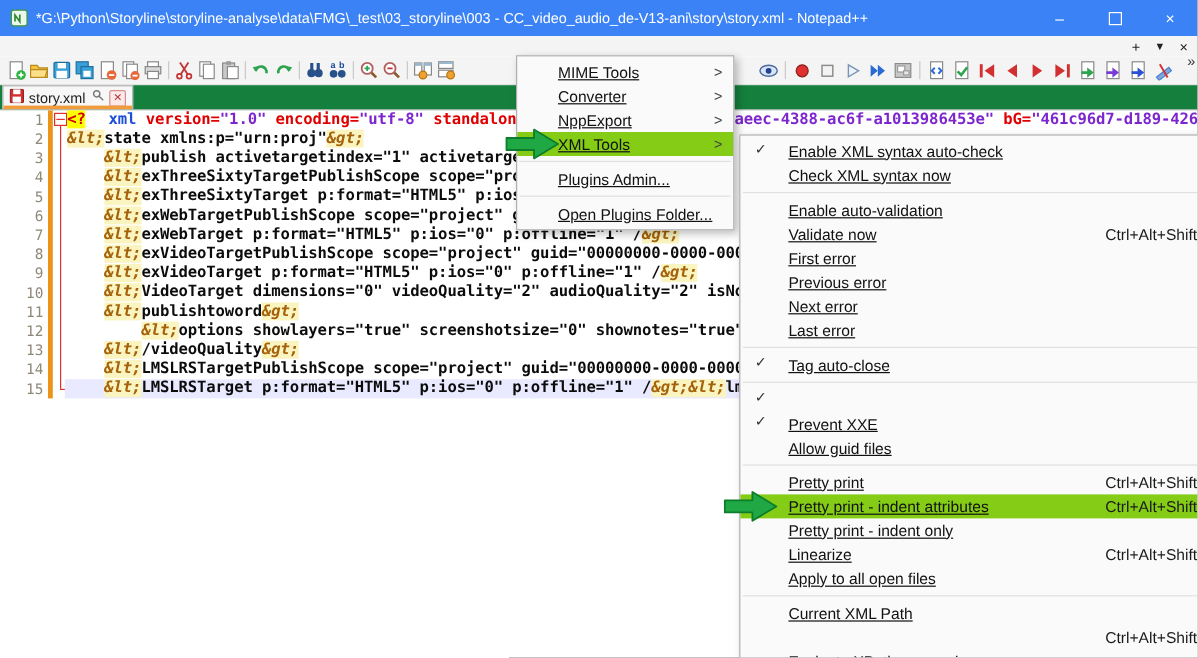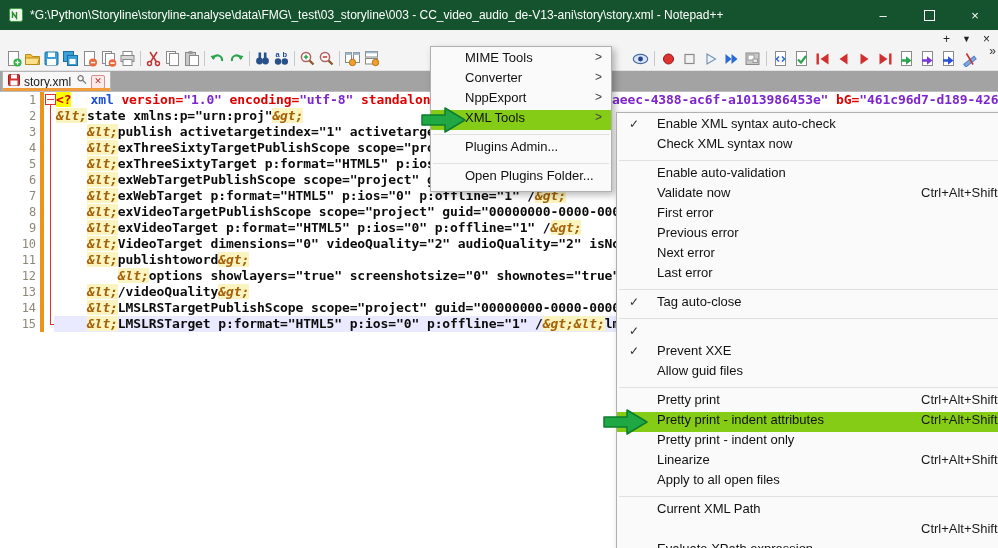--- a/index.html
+++ b/index.html
@@ -1,20 +1,20 @@
 <!DOCTYPE html>
 <html><head>
 <meta charset="utf-8">
 <style>
   html,body{margin:0;padding:0;background:#888;}
   .window{position:relative;width:998px;height:548px;overflow:hidden;background:#fff;
     font-family:"Liberation Sans",sans-serif;-webkit-font-smoothing:antialiased;}
 
   
-  .titlebar{position:absolute;left:0;top:0;width:100%;height:30px;background:#14532d;
+  .titlebar{position:absolute;left:0;top:0;width:100%;height:30px;background:#3b82f6;
     display:flex;align-items:center;color:#fff;font-size:12px;}
   .app-icon{margin:0 6px 0 8px;width:16px;height:16px;flex:0 0 auto;}
   .title-text{white-space:nowrap;overflow:hidden;}
   .win-controls{margin-left:auto;display:flex;height:100%;}
   .win-btn{width:46px;height:100%;display:flex;align-items:center;justify-content:center;
     color:#fff;font-size:13px;}
   .max-glyph{display:block;width:9px;height:9px;border:1px solid #fff;}
 
   
   .menubar{position:absolute;left:0;top:30px;width:100%;height:17px;background:#f4f4f4;
@@ -27,21 +27,21 @@
   .toolbar{position:absolute;left:0;top:47px;width:100%;height:24px;background:#f4f4f4;
     border-bottom:1px solid #e2e2e2;box-sizing:border-box;}
   .tb-left{position:absolute;left:4px;top:2px;display:flex;align-items:center;}
   .tb-right{position:absolute;left:630px;top:2px;display:flex;align-items:center;}
   .tbi{width:19px;height:19px;display:flex;align-items:center;justify-content:center;}
   .tb-right .tbi{width:21px;}
   .tbsep{width:1px;height:15px;background:#c9c9c9;margin:0 3px;}
   .tb-overflow{position:absolute;right:3px;top:-3px;font-size:12px;color:#333;letter-spacing:-1px;}
 
   
-  .tabbar{position:absolute;left:0;top:71px;width:100%;height:21px;background:#a3a3a3;
+  .tabbar{position:absolute;left:0;top:71px;width:100%;height:21px;background:#15803d;
     border-bottom:1px solid #bdbdbd;box-sizing:border-box;}
   .tab{position:absolute;left:2px;bottom:0;height:20px;background:#f7f7f7;
     border:1px solid #b5b5b5;border-bottom:none;display:flex;align-items:center;
     padding:0 5px;font-size:12px;color:#222;box-sizing:border-box;}
   .tab .orange-marker{position:absolute;left:0;right:0;bottom:0;height:3px;background:#f09b3c;}
   .tab-label{margin:0 5px 0 4px;}
   .tab-close{width:12px;height:12px;border:1px solid #d98c8c;border-radius:2px;color:#b33;
     font-size:9px;line-height:10px;text-align:center;margin-left:3px;background:#fceaea;}
 
   
@@ -64,21 +64,21 @@
   .tk-val{color:#7d26cd;}
   .tk-ent{color:#a5620a;background:#faf4c0;font-style:italic;}
   .tk-txt{color:#0c0c0c;}
 
   
   .menu{position:absolute;background:#fafafa;border:1px solid #b0b0b0;
     box-shadow:3px 3px 7px rgba(0,0,0,.28);font-size:13px;color:#111;
     padding:3px 0;box-sizing:border-box;z-index:10;}
   .plugins-menu{left:430px;top:46px;width:182px;}
   .xml-menu{left:616px;top:112px;width:420px;}
-  .mi{height:20px;display:flex;align-items:flex-start;position:relative;padding-left:34px;box-sizing:border-box;}
+  .mi{height:20px;display:flex;align-items:center;position:relative;padding-left:34px;box-sizing:border-box;text-decoration:underline;}
   .xml-menu .mi{padding-left:40px;}
   .mi.hl{background:#84cc16;}
   .mi .check{position:absolute;left:12px;top:1px;font-size:12px;color:#333;}
   .mi .subarrow{position:absolute;right:9px;color:#444;font-size:12px;}
   .mi .sc{position:absolute;left:304px;white-space:nowrap;color:#1a1a1a;}
   .msep{height:1px;background:#e0e0e0;margin:4px 2px;}
 
   
   .annot{position:absolute;z-index:20;}
 </style>

